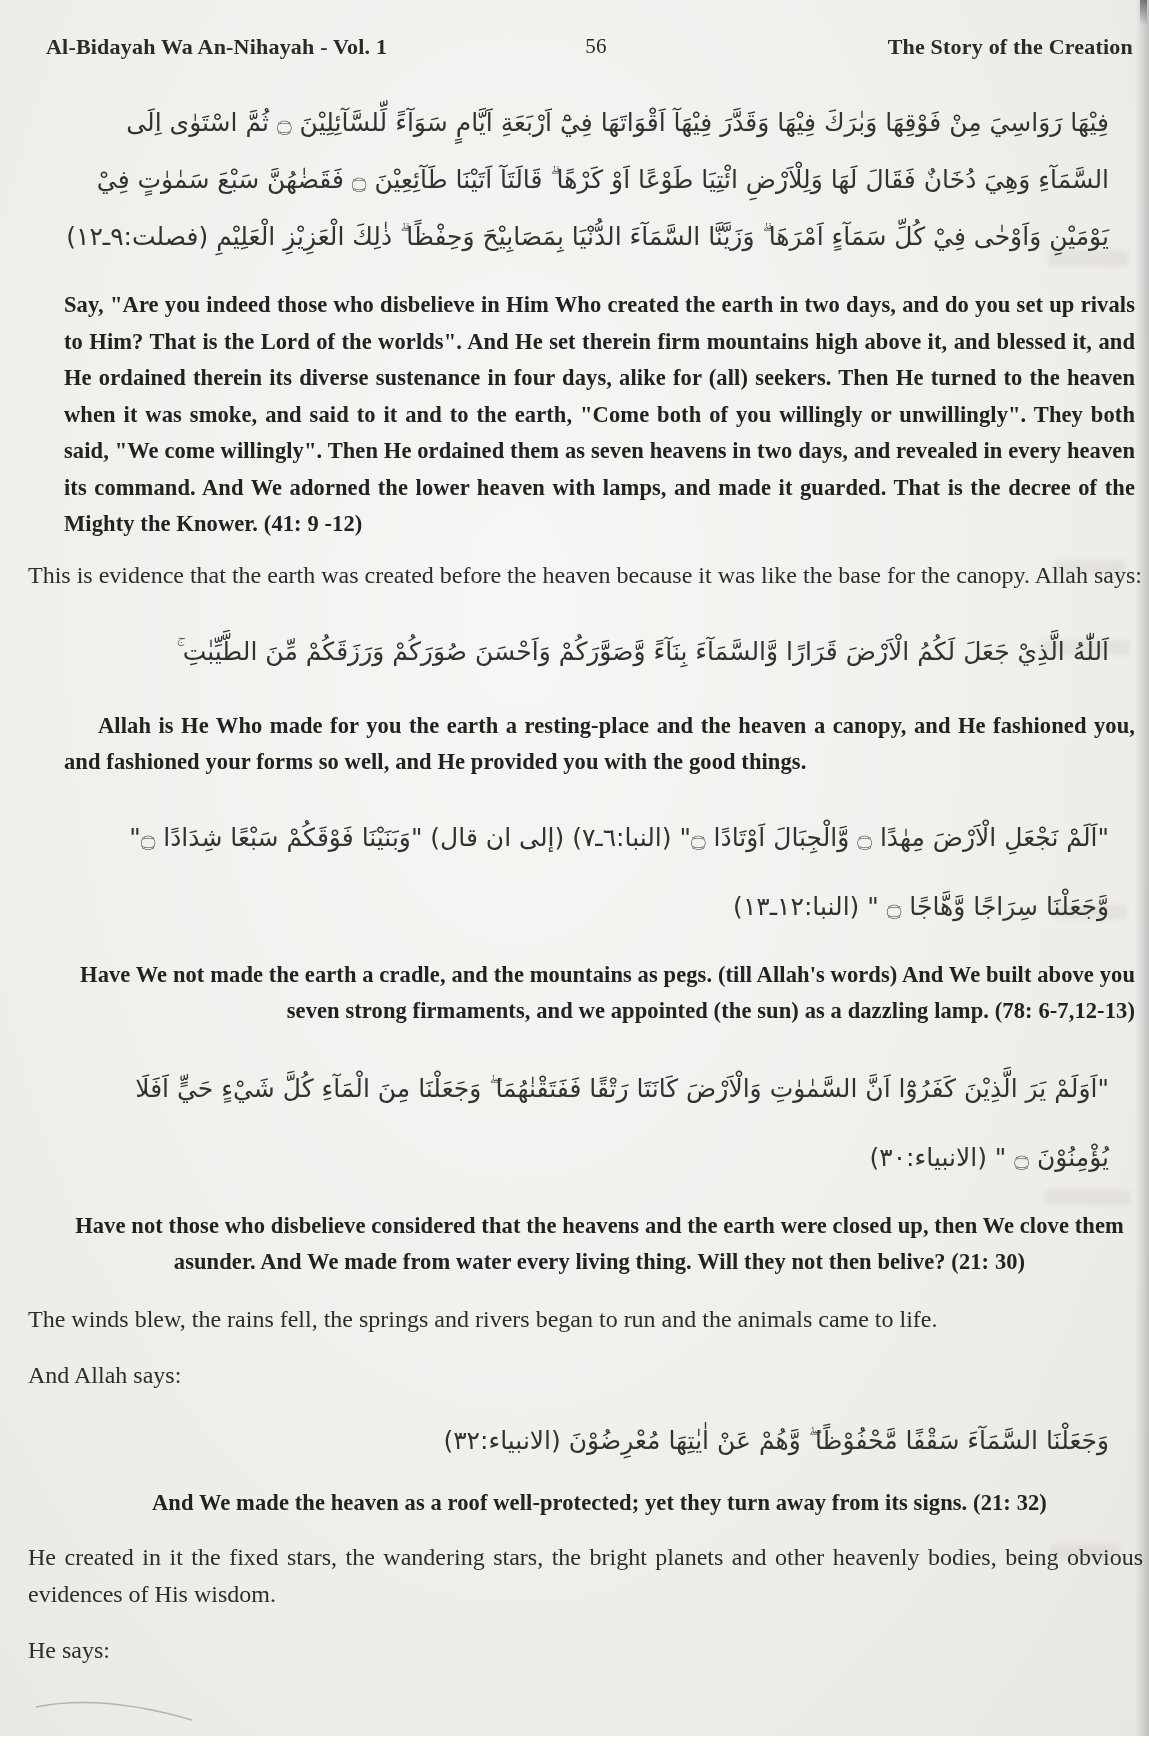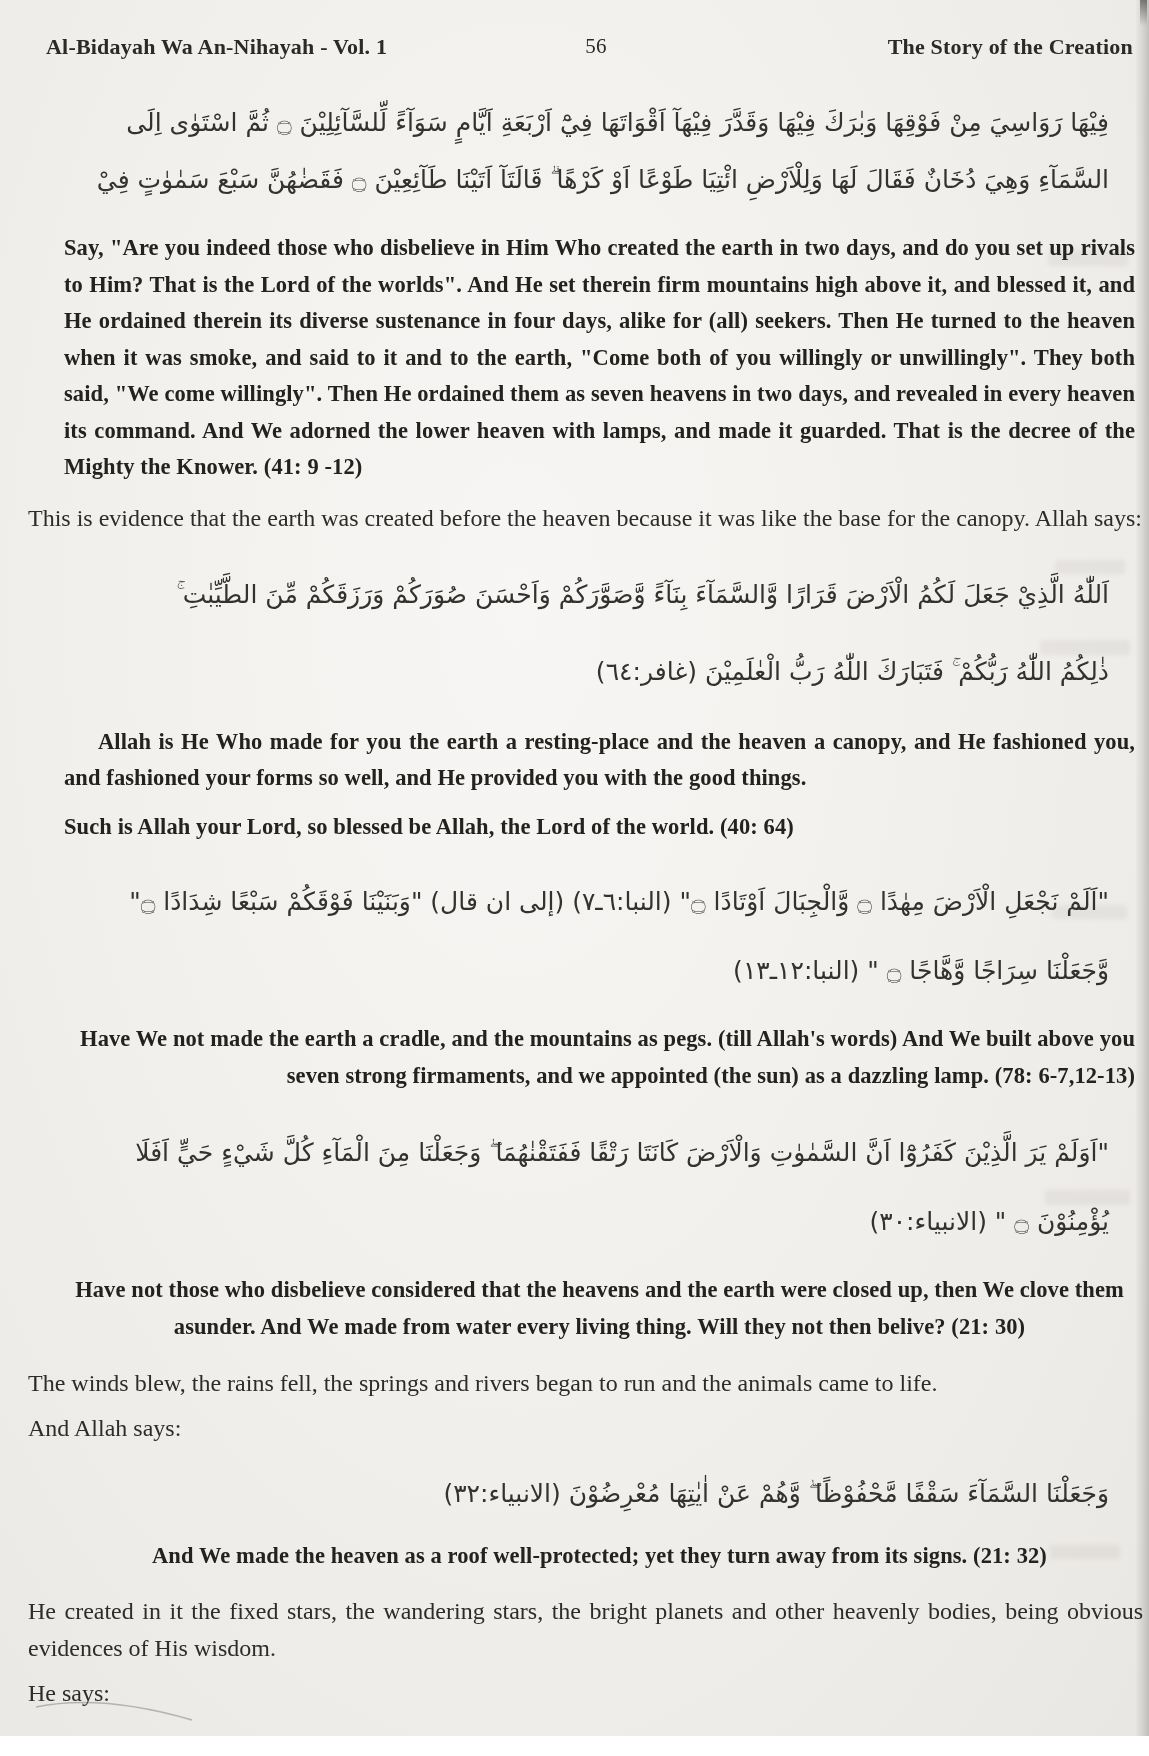--- a/index.html
+++ b/index.html
@@ -67,52 +67,51 @@
 
   
   .bodytext{
     font-size:24px;
     line-height:37px;
     text-align:justify;
     margin-left:28px;margin-right:6px;
     color:#2e2c29;
   }
 
-  .mt8{margin-top:8px;}  .mt12{margin-top:12px;} .mt14{margin-top:14px;}
+  .mt8{margin-top:19px;}  .mt12{margin-top:12px;} .mt14{margin-top:14px;}
   .mt16{margin-top:16px;} .mt18{margin-top:18px;} .mt20{margin-top:20px;}
   .mt22{margin-top:22px;} .mt24{margin-top:24px;} .mt26{margin-top:26px;}
   .mt28{margin-top:28px;} .mt30{margin-top:30px;} .mt32{margin-top:32px;}
 </style>
 </head>
 <body>
 
 <div class="page">
 
   <div class="header">
     <span class="h-left">Al-Bidayah Wa An-Nihayah - Vol. 1</span>
     <span class="h-center">56</span>
     <span class="h-right">The Story of the Creation</span>
   </div>
 
   <div class="arabic mt32">
     <div class="aline">فِيْهَا رَوَاسِيَ مِنْ فَوْقِهَا وَبٰرَكَ فِيْهَا وَقَدَّرَ فِيْهَآ اَقْوَاتَهَا فِيْٓ اَرْبَعَةِ اَيَّامٍ سَوَآءً لِّلسَّآئِلِيْنَ ۝ ثُمَّ اسْتَوٰى اِلَى</div>
     <div class="aline">السَّمَآءِ وَهِيَ دُخَانٌ فَقَالَ لَهَا وَلِلْاَرْضِ ائْتِيَا طَوْعًا اَوْ كَرْهًا ۗ قَالَتَآ اَتَيْنَا طَآئِعِيْنَ ۝ فَقَضٰهُنَّ سَبْعَ سَمٰوٰتٍ فِيْ</div>
+    <div class="aline">يَوْمَيْنِ وَاَوْحٰى فِيْ كُلِّ سَمَآءٍ اَمْرَهَا ۗ وَزَيَّنَّا السَّمَآءَ الدُّنْيَا بِمَصَابِيْحَ وَحِفْظًا ۗ ذٰلِكَ الْعَزِيْزِ الْعَلِيْمِ (فصلت:٩ـ١٢)</div>
   </div>
 
   <div class="translation mt22">Say, "Are you indeed those who disbelieve in Him Who created the earth in two days, and do you set up rivals to Him? That is the Lord of the worlds". And He set therein firm mountains high above it, and blessed it, and He ordained therein its diverse sustenance in four days, alike for (all) seekers. Then He turned to the heaven when it was smoke, and said to it and to the earth, "Come both of you willingly or unwillingly". They both said, "We come willingly". Then He ordained them as seven heavens in two days, and revealed in every heaven its command. And We adorned the lower heaven with lamps, and made it guarded. That is the decree of the Mighty the Knower. (41: 9 -12)</div>
 
   <div class="bodytext mt14">This is evidence that the earth was created before the heaven because it was like the base for the canopy. Allah says:</div>
 
   <div class="arabic mt26">
     <div class="aline" style="line-height:64px;">اَللّٰهُ الَّذِيْ جَعَلَ لَكُمُ الْاَرْضَ قَرَارًا وَّالسَّمَآءَ بِنَآءً وَّصَوَّرَكُمْ وَاَحْسَنَ صُوَرَكُمْ وَرَزَقَكُمْ مِّنَ الطَّيِّبٰتِ ۚ</div>
-    <div class="aline mt16">ذٰلِكُمُ اللّٰهُ رَبُّكُمْ ۚ فَتَبَارَكَ اللّٰهُ رَبُّ الْعٰلَمِيْنَ (غافر:٦٤)</div>
   </div>
 
   <div class="translation indent-first mt24">Allah is He Who made for you the earth a resting-place and the heaven a canopy, and He fashioned you, and fashioned your forms so well, and He provided you with the good things.</div>
-  <div class="translation mt12">Such is Allah your Lord, so blessed be Allah, the Lord of the world. (40: 64)</div>
 
   <div class="arabic mt28">
     <div class="aline">"اَلَمْ نَجْعَلِ الْاَرْضَ مِهٰدًا ۝ وَّالْجِبَالَ اَوْتَادًا ۝" (النبا:٦ـ٧) (إلى ان قال) "وَبَنَيْنَا فَوْقَكُمْ سَبْعًا شِدَادًا ۝"</div>
     <div class="aline mt12">وَّجَعَلْنَا سِرَاجًا وَّهَّاجًا ۝ " (النبا:١٢ـ١٣)</div>
   </div>
 
   <div class="translation mt22" style="text-align:right;">Have We not made the earth a cradle, and the mountains as pegs. (till Allah's words) And We built above you seven strong firmaments, and we appointed (the sun) as a dazzling lamp. (78: 6-7,12-13)</div>
 
   <div class="arabic mt30">
     <div class="aline">"اَوَلَمْ يَرَ الَّذِيْنَ كَفَرُوْٓا اَنَّ السَّمٰوٰتِ وَالْاَرْضَ كَانَتَا رَتْقًا فَفَتَقْنٰهُمَا ۖ وَجَعَلْنَا مِنَ الْمَآءِ كُلَّ شَيْءٍ حَيٍّ اَفَلَا</div>

